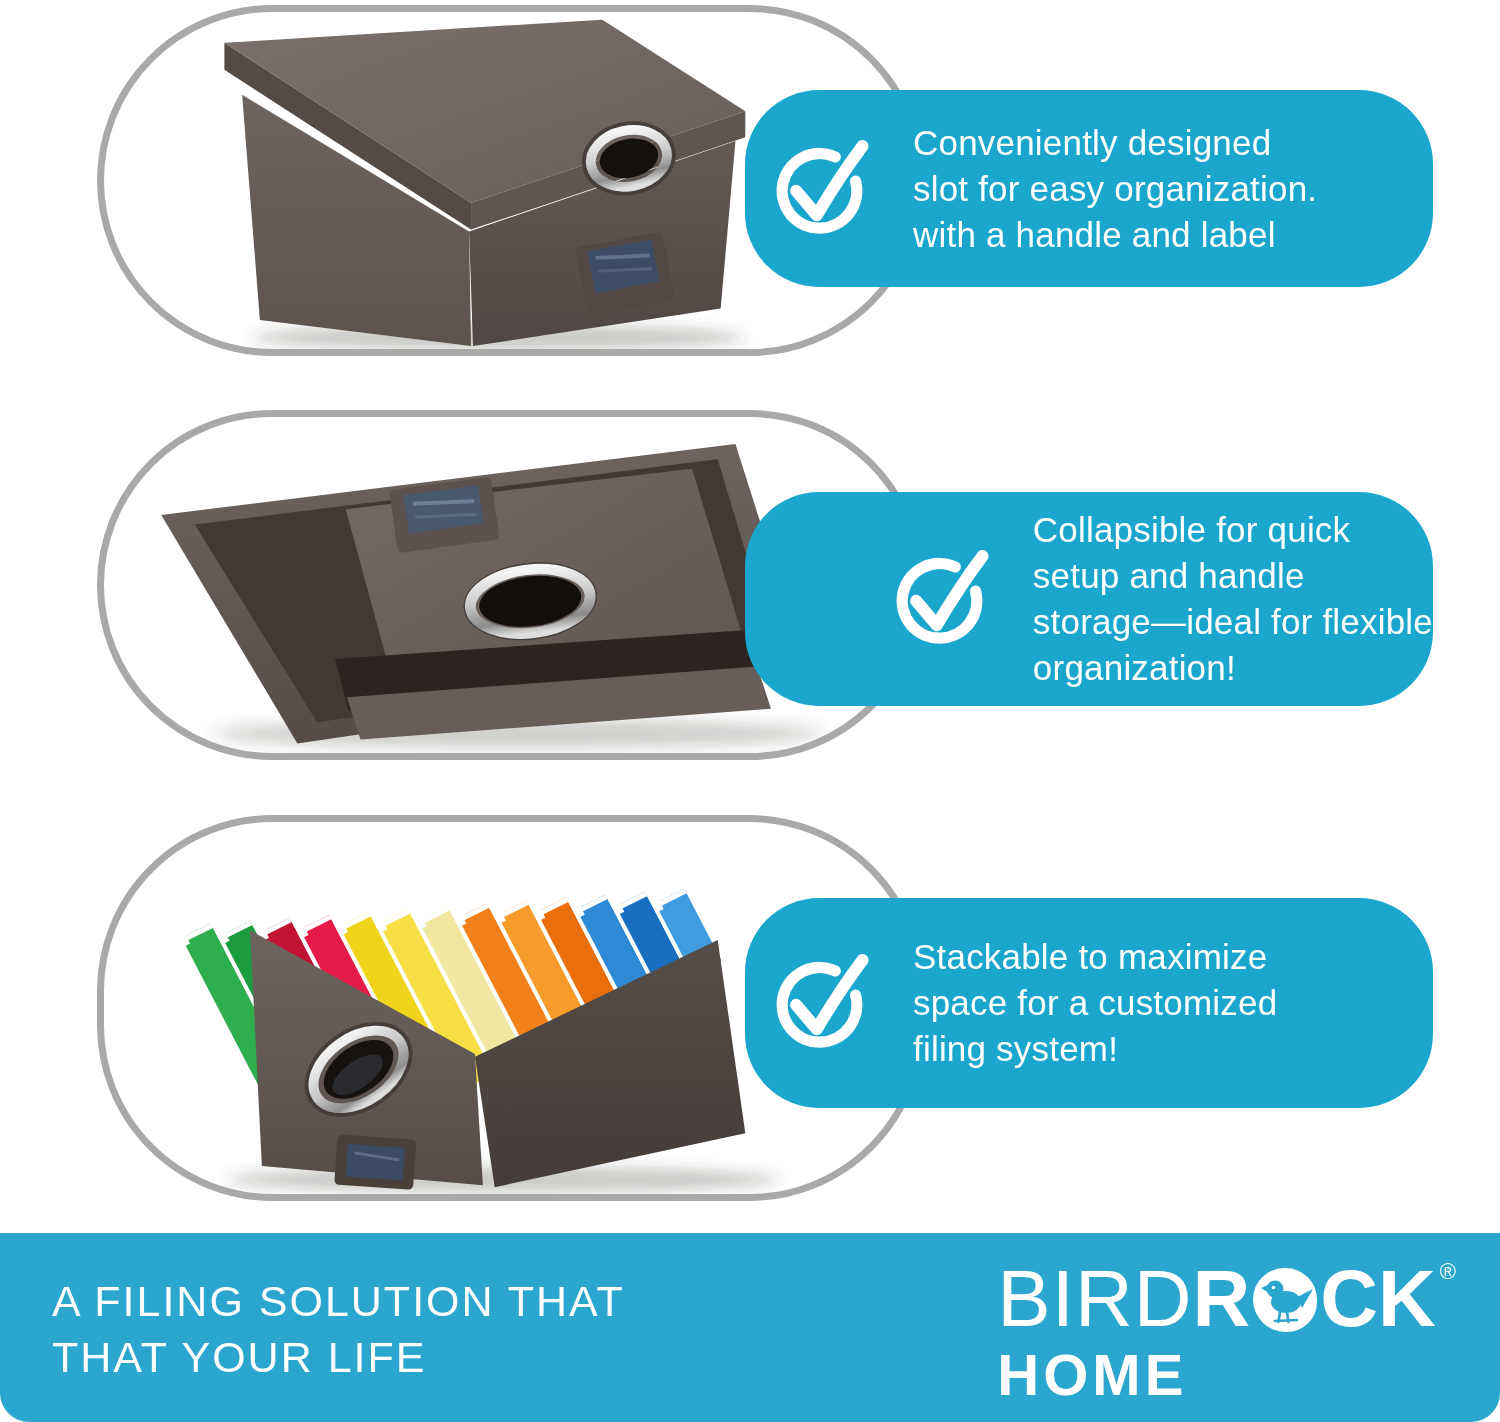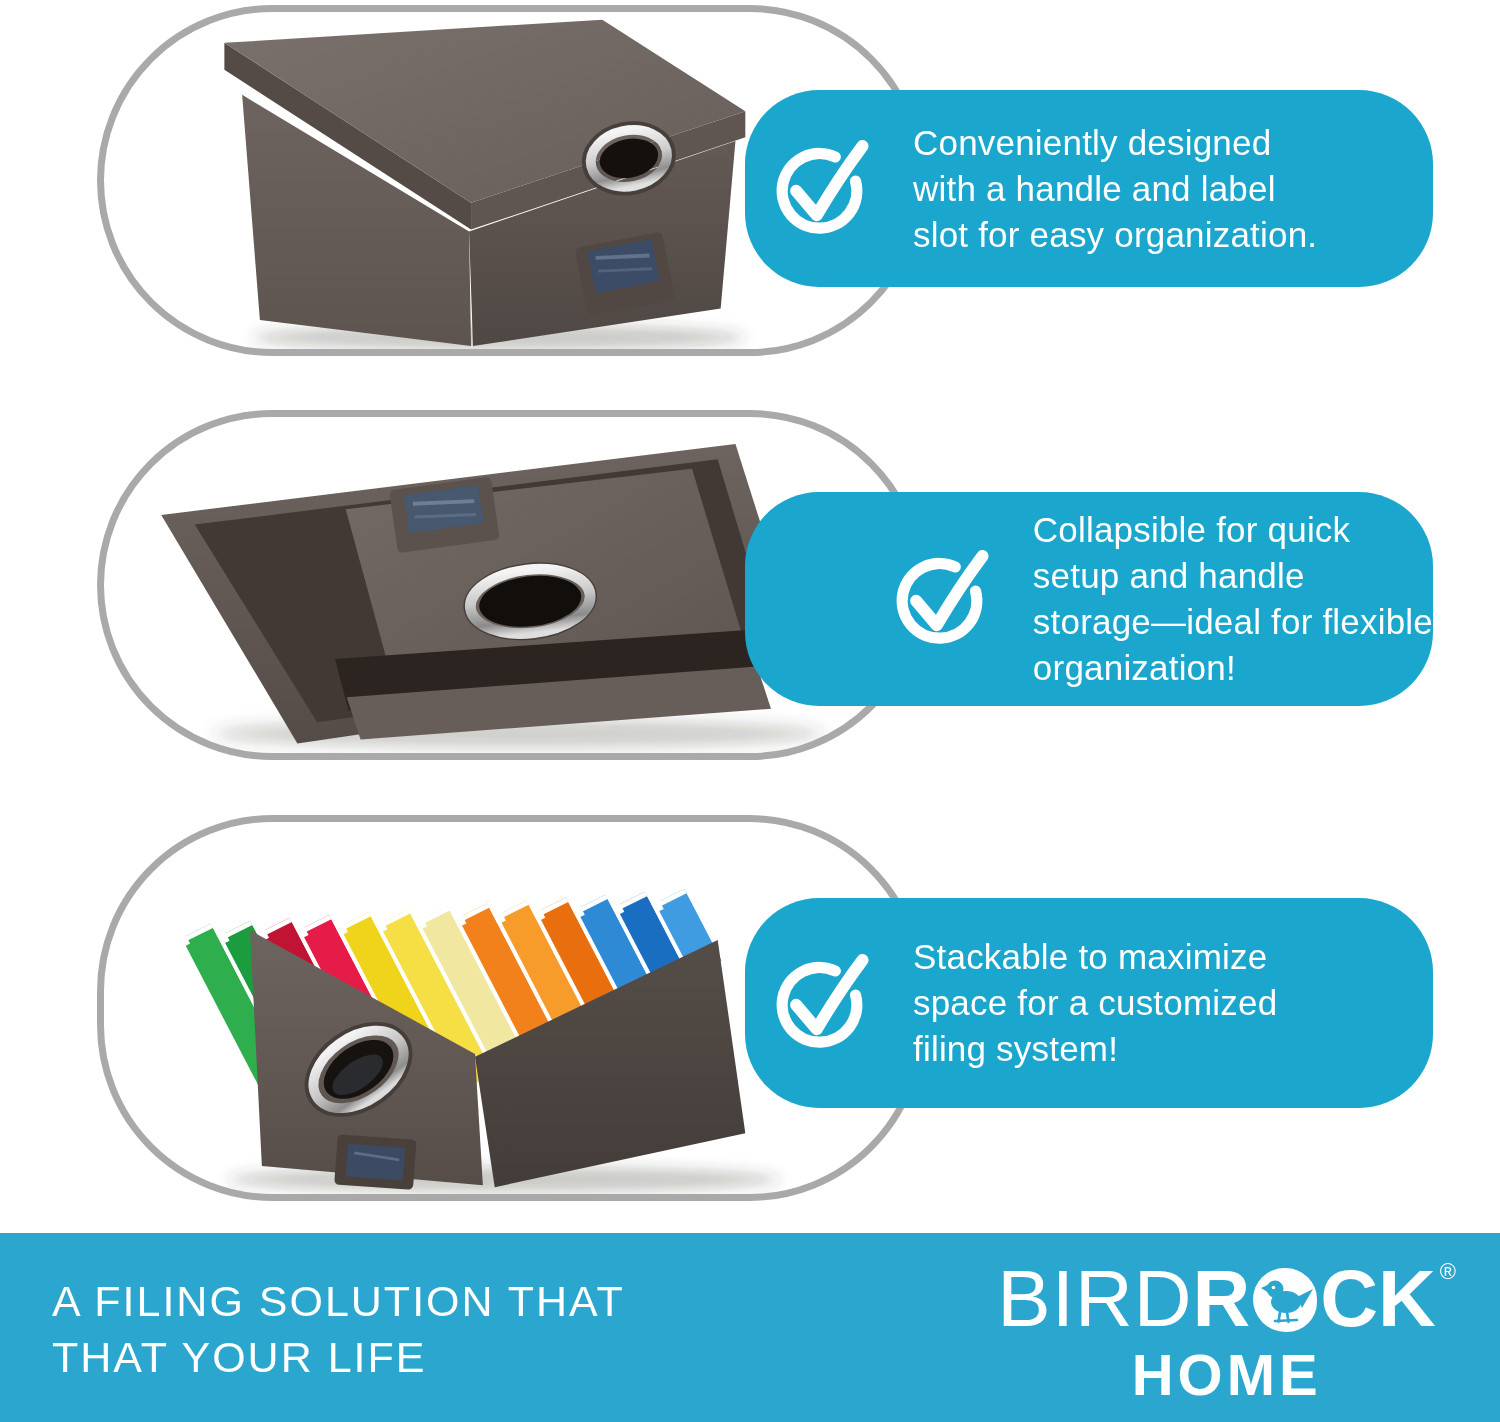--- a/index.html
+++ b/index.html
@@ -1,17 +1,17 @@
 <!DOCTYPE html>
 <html><head>
 <meta charset="utf-8">
 <style>
   html,body{margin:0;padding:0;background:#ffffff;}
   .page{position:relative;width:1500px;height:1422px;background:#ffffff;overflow:hidden;
-        font-family:"Liberation Sans", sans-serif;}
+        font-family:"Liberation Sans", sans-serif;border-radius:29px;}
 
   
   .capsule{position:absolute;left:97px;width:828px;box-sizing:border-box;
            border:7px solid #a9a9a9;border-radius:176px;background:#ffffff;overflow:hidden;}
   .capsule svg{display:block;width:100%;height:100%;}
   #capsule-1{top:5px;height:351px;}
   #capsule-2{top:410px;height:350px;}
   #capsule-3{top:815px;height:386px;}
 
   
@@ -21,21 +21,21 @@
   #bubble-2{top:492px;height:214px;justify-content:flex-end;}
   #bubble-3{top:898px;height:210px;}
   .bubble .check{width:112px;height:112px;margin-left:26px;flex:none;}
   .bubble .btext{margin-left:30px;color:#ffffff;font-size:35px;line-height:46px;
                  letter-spacing:0.2px;font-weight:400;}
 
   
   .banner{position:absolute;left:0;top:1233px;width:1500px;height:189px;background:#2ba6ce;}
   .tagline{position:absolute;left:52px;top:40px;color:#ffffff;font-size:43px;line-height:56px;
            letter-spacing:2px;font-weight:400;}
-  .brand{position:absolute;right:44px;top:26px;color:#ffffff;text-align:center;}
+  .brand{position:absolute;right:44px;top:26px;color:#ffffff;text-align:left;}
   .brand-main{display:flex;align-items:center;justify-content:flex-end;font-size:80px;line-height:80px;}
   .brand-thin{font-weight:400;letter-spacing:1px;}
   .brand-bold{font-weight:700;letter-spacing:0px;}
   .o-disc{width:64px;height:64px;background:#ffffff;border-radius:50% 50% 48% 52%;margin:0 3px;
           position:relative;top:1px;flex:none;}
   .o-disc svg{width:64px;height:64px;display:block;}
   .reg-mark{font-size:22px;line-height:22px;font-weight:400;align-self:flex-start;margin:2px 0 0 4px;}
   .brand-home{font-size:58px;font-weight:700;letter-spacing:4px;margin-top:2px;}
 </style>
 </head>
@@ -221,22 +221,22 @@
     </svg>
   </div>
 
   <div class="bubble" id="bubble-1">
     <svg class="check" viewBox="0 0 120 120">
       <path d="M90.6 51.6 A40 40 0 1 1 68.9 25.7" fill="none" stroke="#ffffff" stroke-width="12" stroke-linecap="round"></path>
       <path d="M27 62 L49 88 C62 66 80 38 98 14" fill="none" stroke="#ffffff" stroke-width="13" stroke-linecap="round" stroke-linejoin="round"></path>
     </svg>
     <div class="btext">
       <div>Conveniently designed</div>
+      <div>slot for easy organization.</div>
       <div>with a handle and label</div>
-      <div>slot for easy organization.</div>
     </div>
   </div>
 
   <div class="bubble" id="bubble-2">
     <svg class="check" viewBox="0 0 120 120">
       <path d="M90.6 51.6 A40 40 0 1 1 68.9 25.7" fill="none" stroke="#ffffff" stroke-width="12" stroke-linecap="round"></path>
       <path d="M27 62 L49 88 C62 66 80 38 98 14" fill="none" stroke="#ffffff" stroke-width="13" stroke-linecap="round" stroke-linejoin="round"></path>
     </svg>
     <div class="btext">
       <div>Collapsible for quick</div>

